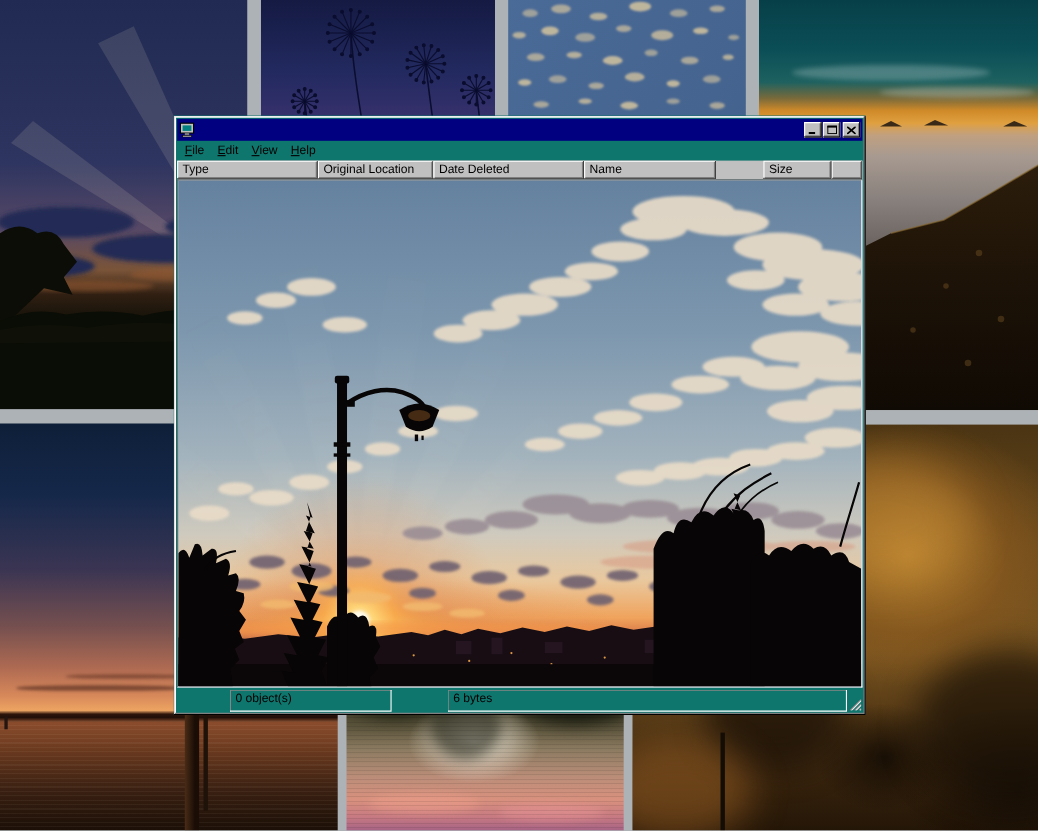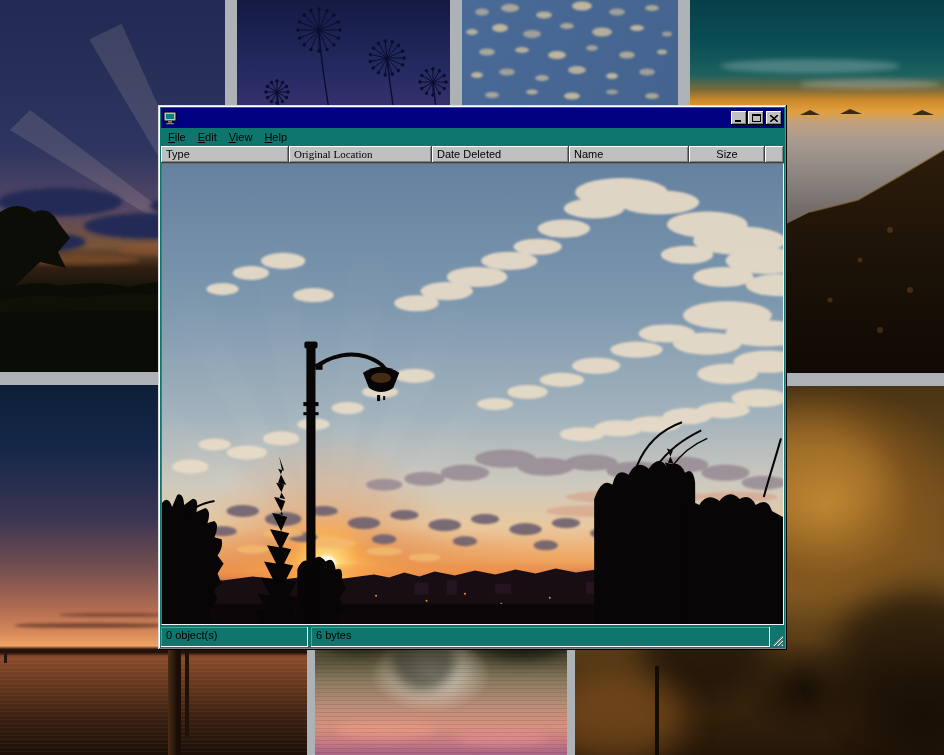--- a/index.html
+++ b/index.html
@@ -61,34 +61,34 @@
   .menu-item{font-size:11px;color:#000;padding:2px 6px 3px 6px;cursor:default;}
   .menu-item u{text-decoration:underline;}
   #headerrow{height:17px;display:flex;flex:0 0 auto;background:#c0c0c0;}
   .hcell{
     box-sizing:border-box;height:17px;background:#c0c0c0;
     box-shadow: inset -1px -1px 0 #404040, inset 1px 1px 0 #fff,
                 inset -2px -2px 0 #808080;
     font-size:11px;color:#000;padding:2px 5px 0 5px;
     white-space:nowrap;overflow:hidden;flex:0 0 auto;
   }
-  .hc0{width:128px;} .hc1{width:143px;font-family:Liberation Serif, serif;} .hc2{width:137px;}
-  .hc3{width:120px;} .hc4{width:76px;text-align:center;} .hc5{flex:1 1 auto;}
+  .hc0{width:128px;} .hc1{width:105px;} .hc2{width:137px;}
+  .hc3{width:120px;} .hc4{width:62px;text-align:left;margin-left:43px;} .hc5{flex:1 1 auto;}
   #client{
     flex:1 1 auto;position:relative;overflow:hidden;
     border:1px solid;border-color:#6a6a6a #f4f4f4 #f4f4f4 #6a6a6a;
     background:#9db0c0;
   }
   #client svg{position:absolute;left:0;top:0;width:100%;height:100%;}
   #statusbar{height:20px;flex:0 0 auto;display:flex;align-items:stretch;
     padding-top:2px;}
   .spanel{
     box-shadow: inset -1px -1px 0 #fff, inset 1px 1px 0 #868686;
     font-size:11px;color:#000;padding:2px 0 0 5px;box-sizing:border-box;
-    white-space:nowrap;overflow:hidden;
+    white-space:nowrap;overflow:hidden;margin-left:48px;
   }
   .sp0{width:147px;flex:0 0 auto;margin-right:3px;}
   .sp1{flex:1 1 auto;}
   #grip{width:14px;flex:0 0 auto;position:relative;}
   #grip svg{position:absolute;right:1px;bottom:1px;}
 </style>
 </head>
 <body>
 
 <div class="tile" id="tileA">

